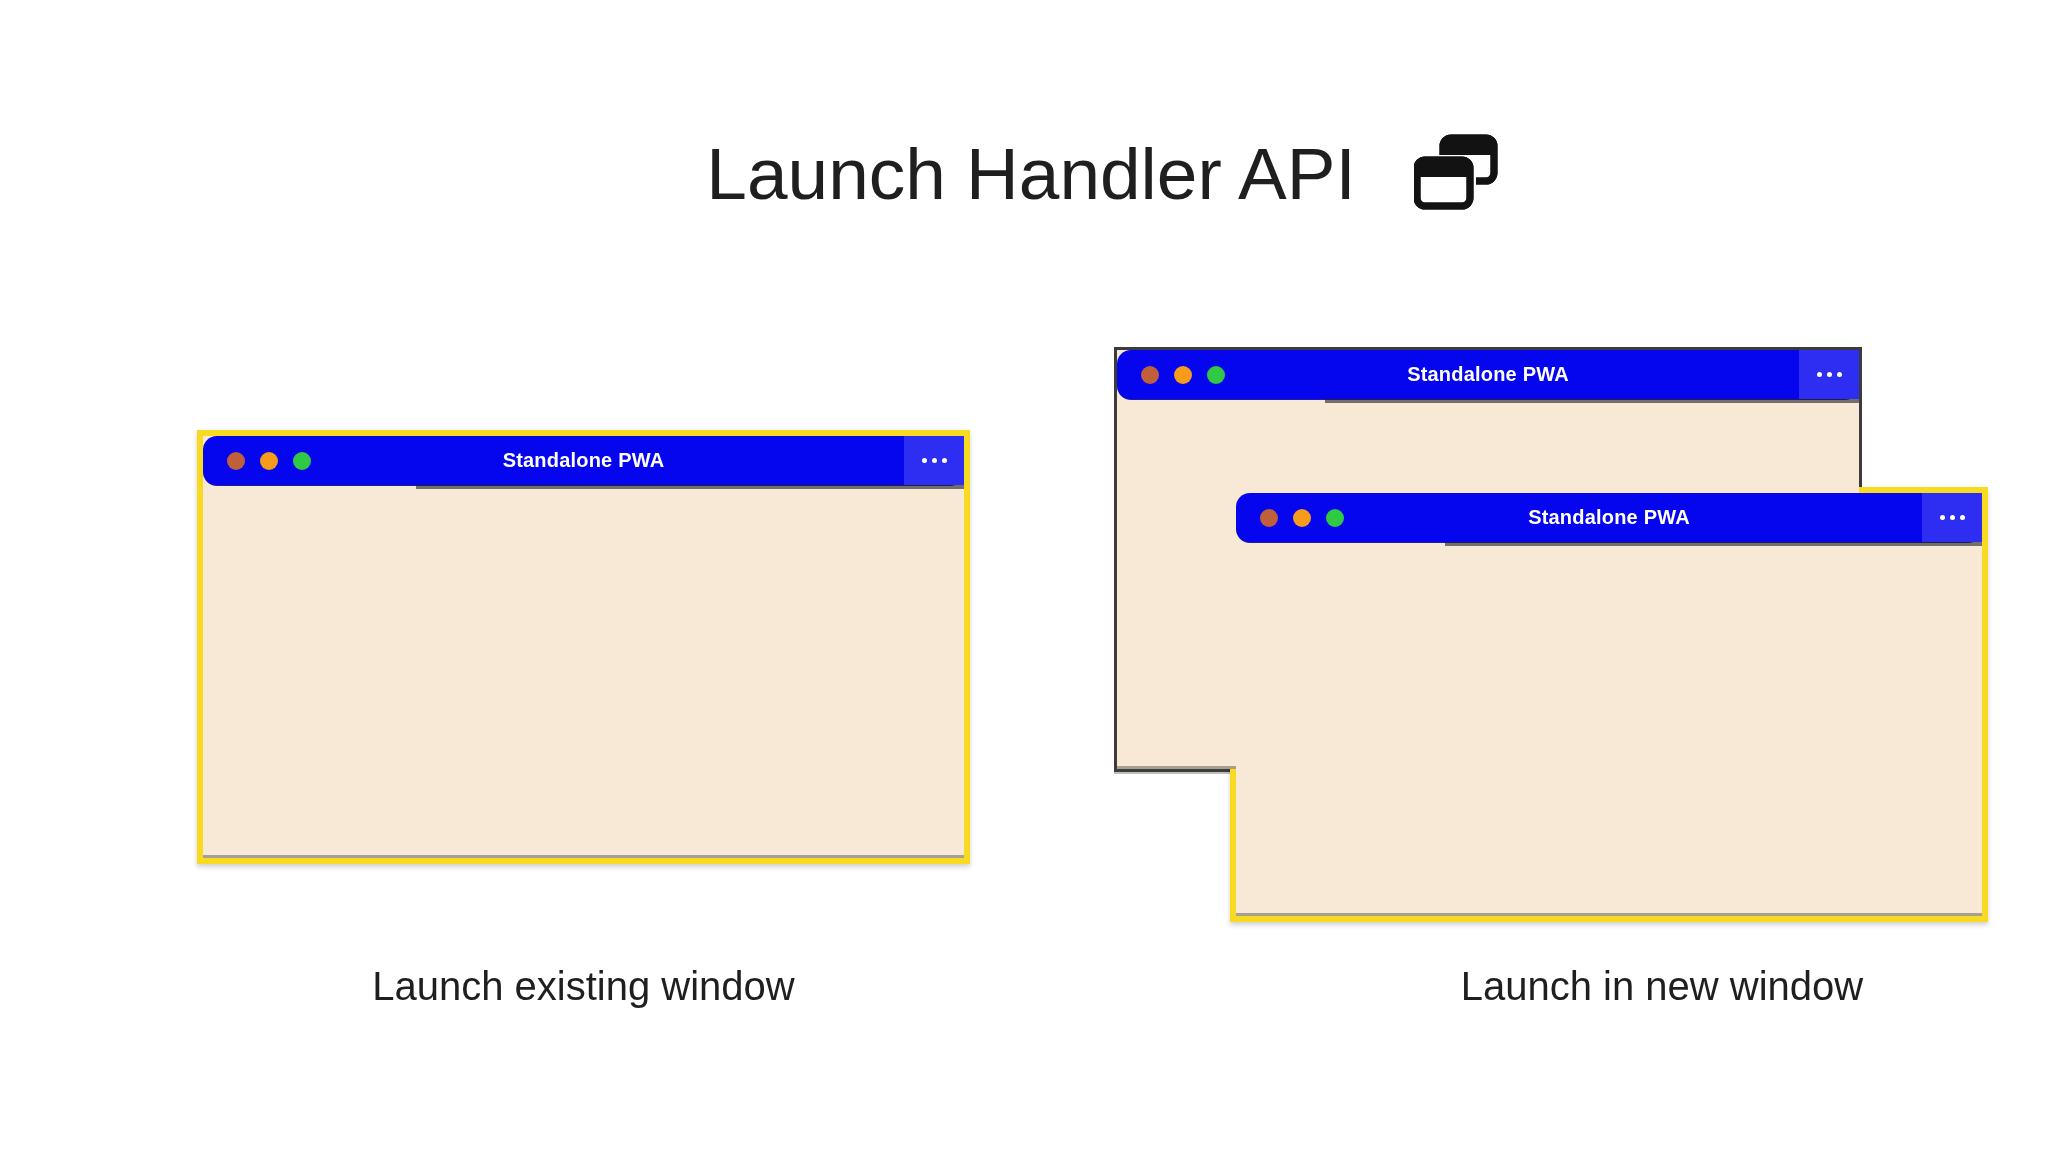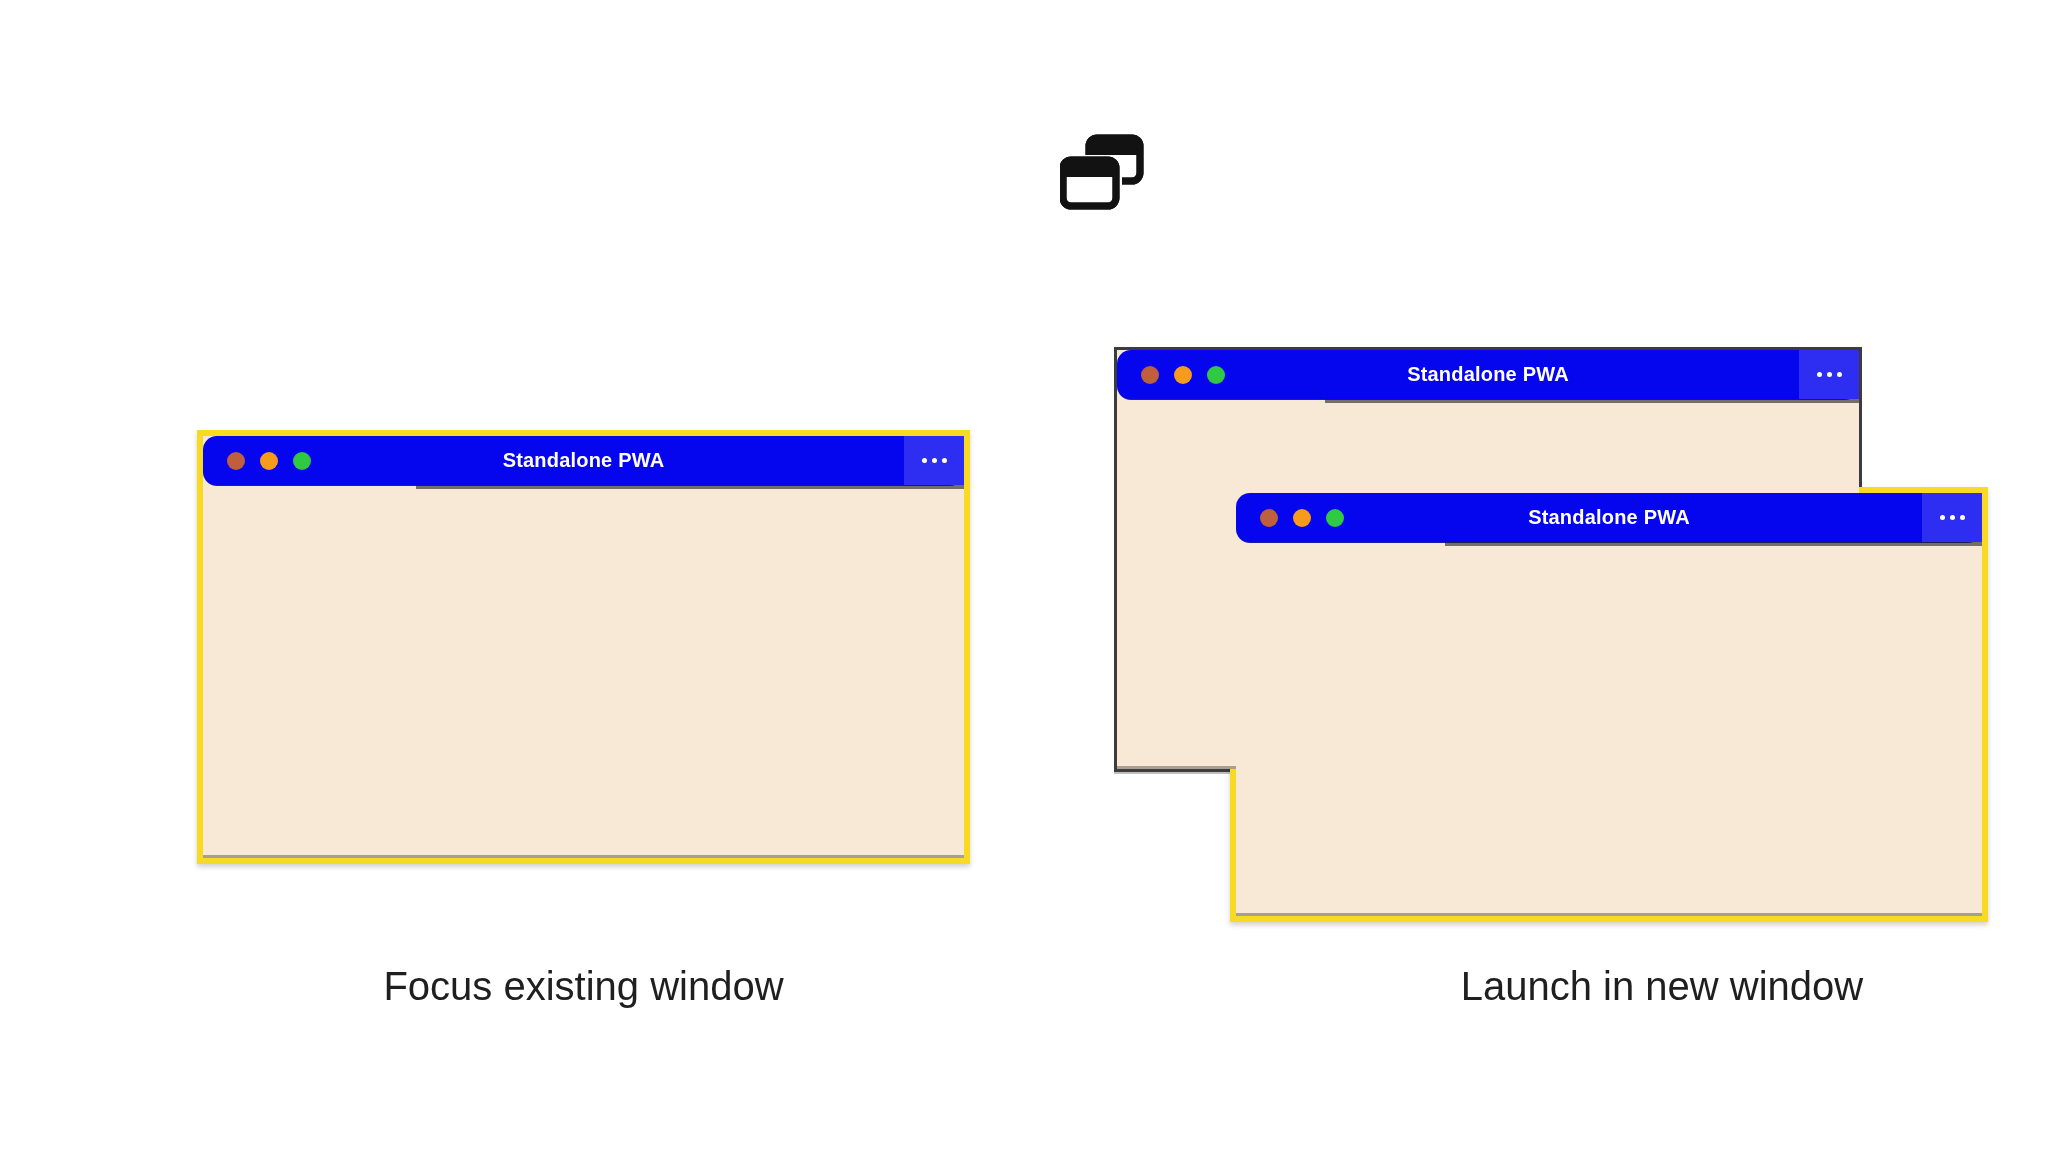--- a/index.html
+++ b/index.html
@@ -52,20 +52,21 @@
   .win-existing{left:197px;top:430px;width:773px;height:434px;}
   .win-back{left:1114px;top:347px;width:748px;height:425px;}
   .win-front{left:1230px;top:487px;width:758px;height:435px;}
 </style>
 </head>
 <body>
 
 <div class="canvas">
 
   <div class="header">
+    <h1 class="page-title">Launch Handler API</h1>
     <svg class="header-icon" width="84" height="80" viewBox="0 0 84 80" aria-hidden="true">
 
       <rect x="29" y="4" width="51" height="43" rx="8" fill="#ffffff" stroke="#121212" stroke-width="7"></rect>
       <rect x="29" y="4" width="51" height="17" rx="8" fill="#121212"></rect>
       <rect x="29" y="13" width="51" height="8" fill="#121212"></rect>
       <rect x="29" y="4" width="51" height="43" rx="8" fill="none" stroke="#121212" stroke-width="7"></rect>
 
       <rect x="-2" y="21" width="64" height="57" rx="12" fill="#ffffff"></rect>
 
       <rect x="3" y="26" width="53" height="46" rx="8" fill="#ffffff" stroke="#121212" stroke-width="7"></rect>
@@ -85,21 +86,21 @@
         </div>
         <span class="wtitle">Standalone PWA</span>
         <div class="menu">
           <span class="mdot"></span>
             <span class="mdot"></span>
             <span class="mdot"></span>
         </div>
       </div>
       <div class="pwa-body"></div>
     </div>
-    <div class="caption left">Focus existing window</div>
+    <div class="caption left">Launch existing window</div>
   </section>
 
   <section>
     <div class="pwa-window plain win-back">
       <div class="titlebar">
         <div class="traffic-lights">
           <span class="dot close"></span>
           <span class="dot min"></span>
           <span class="dot max"></span>
         </div>

